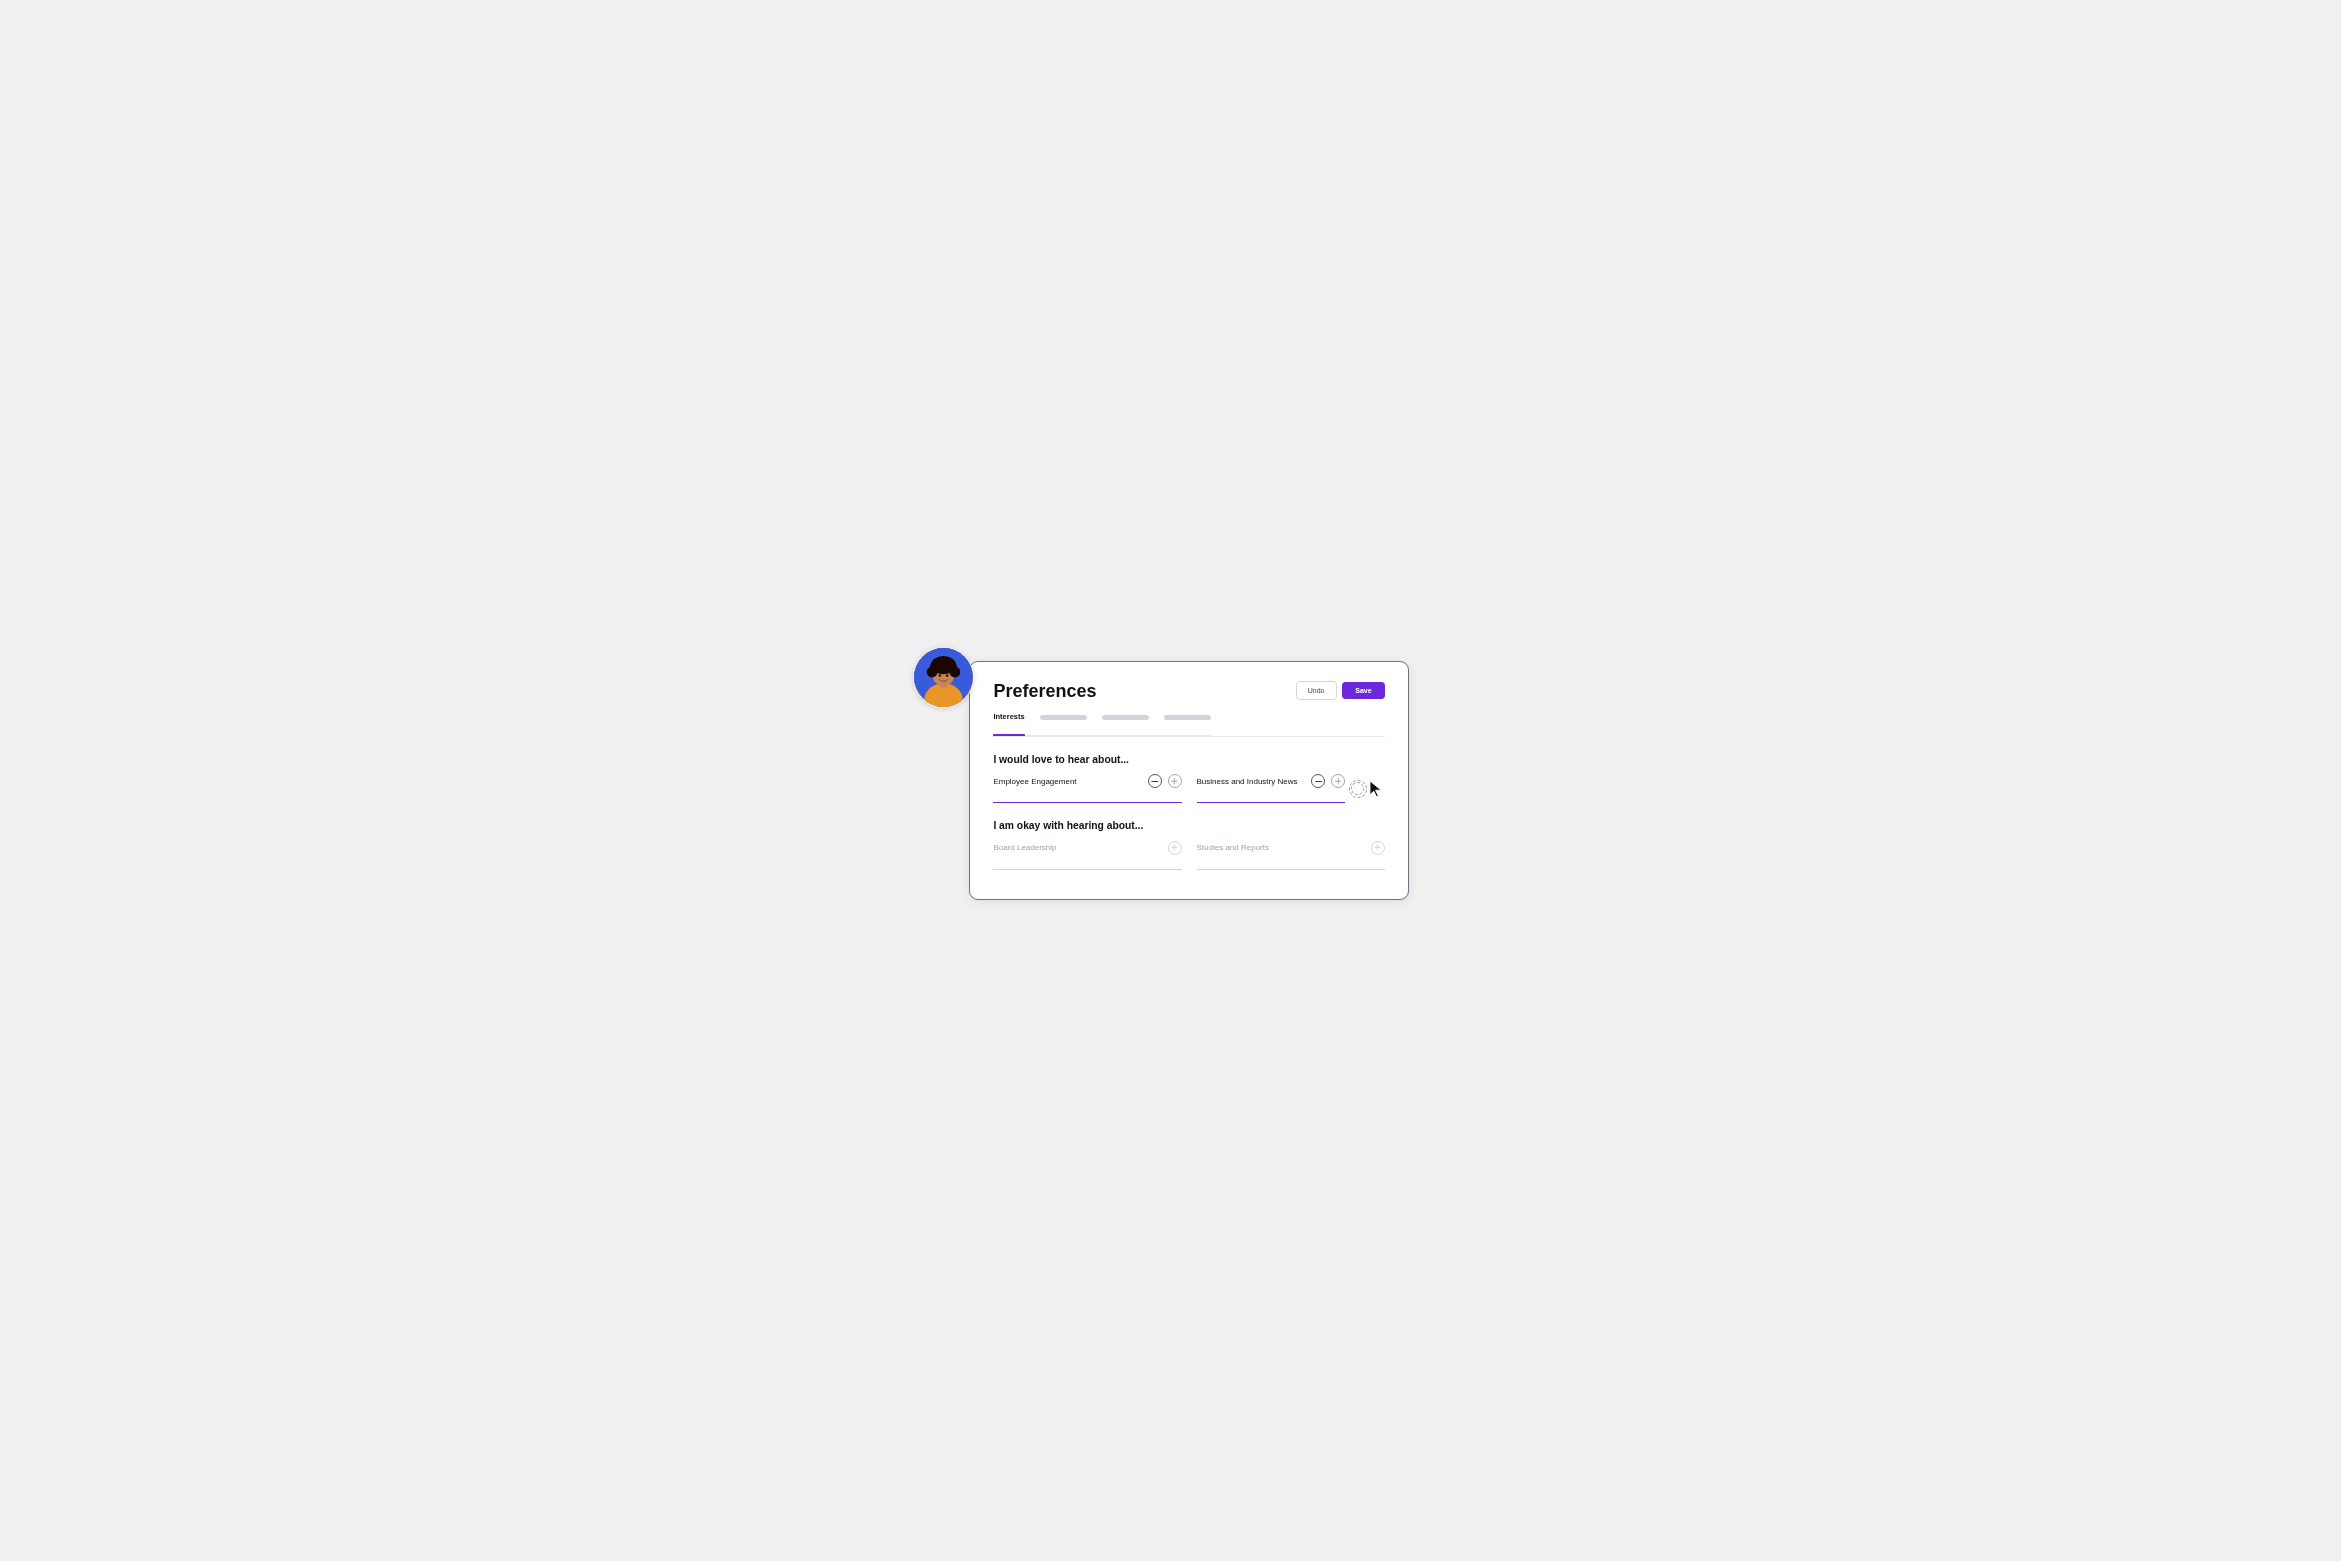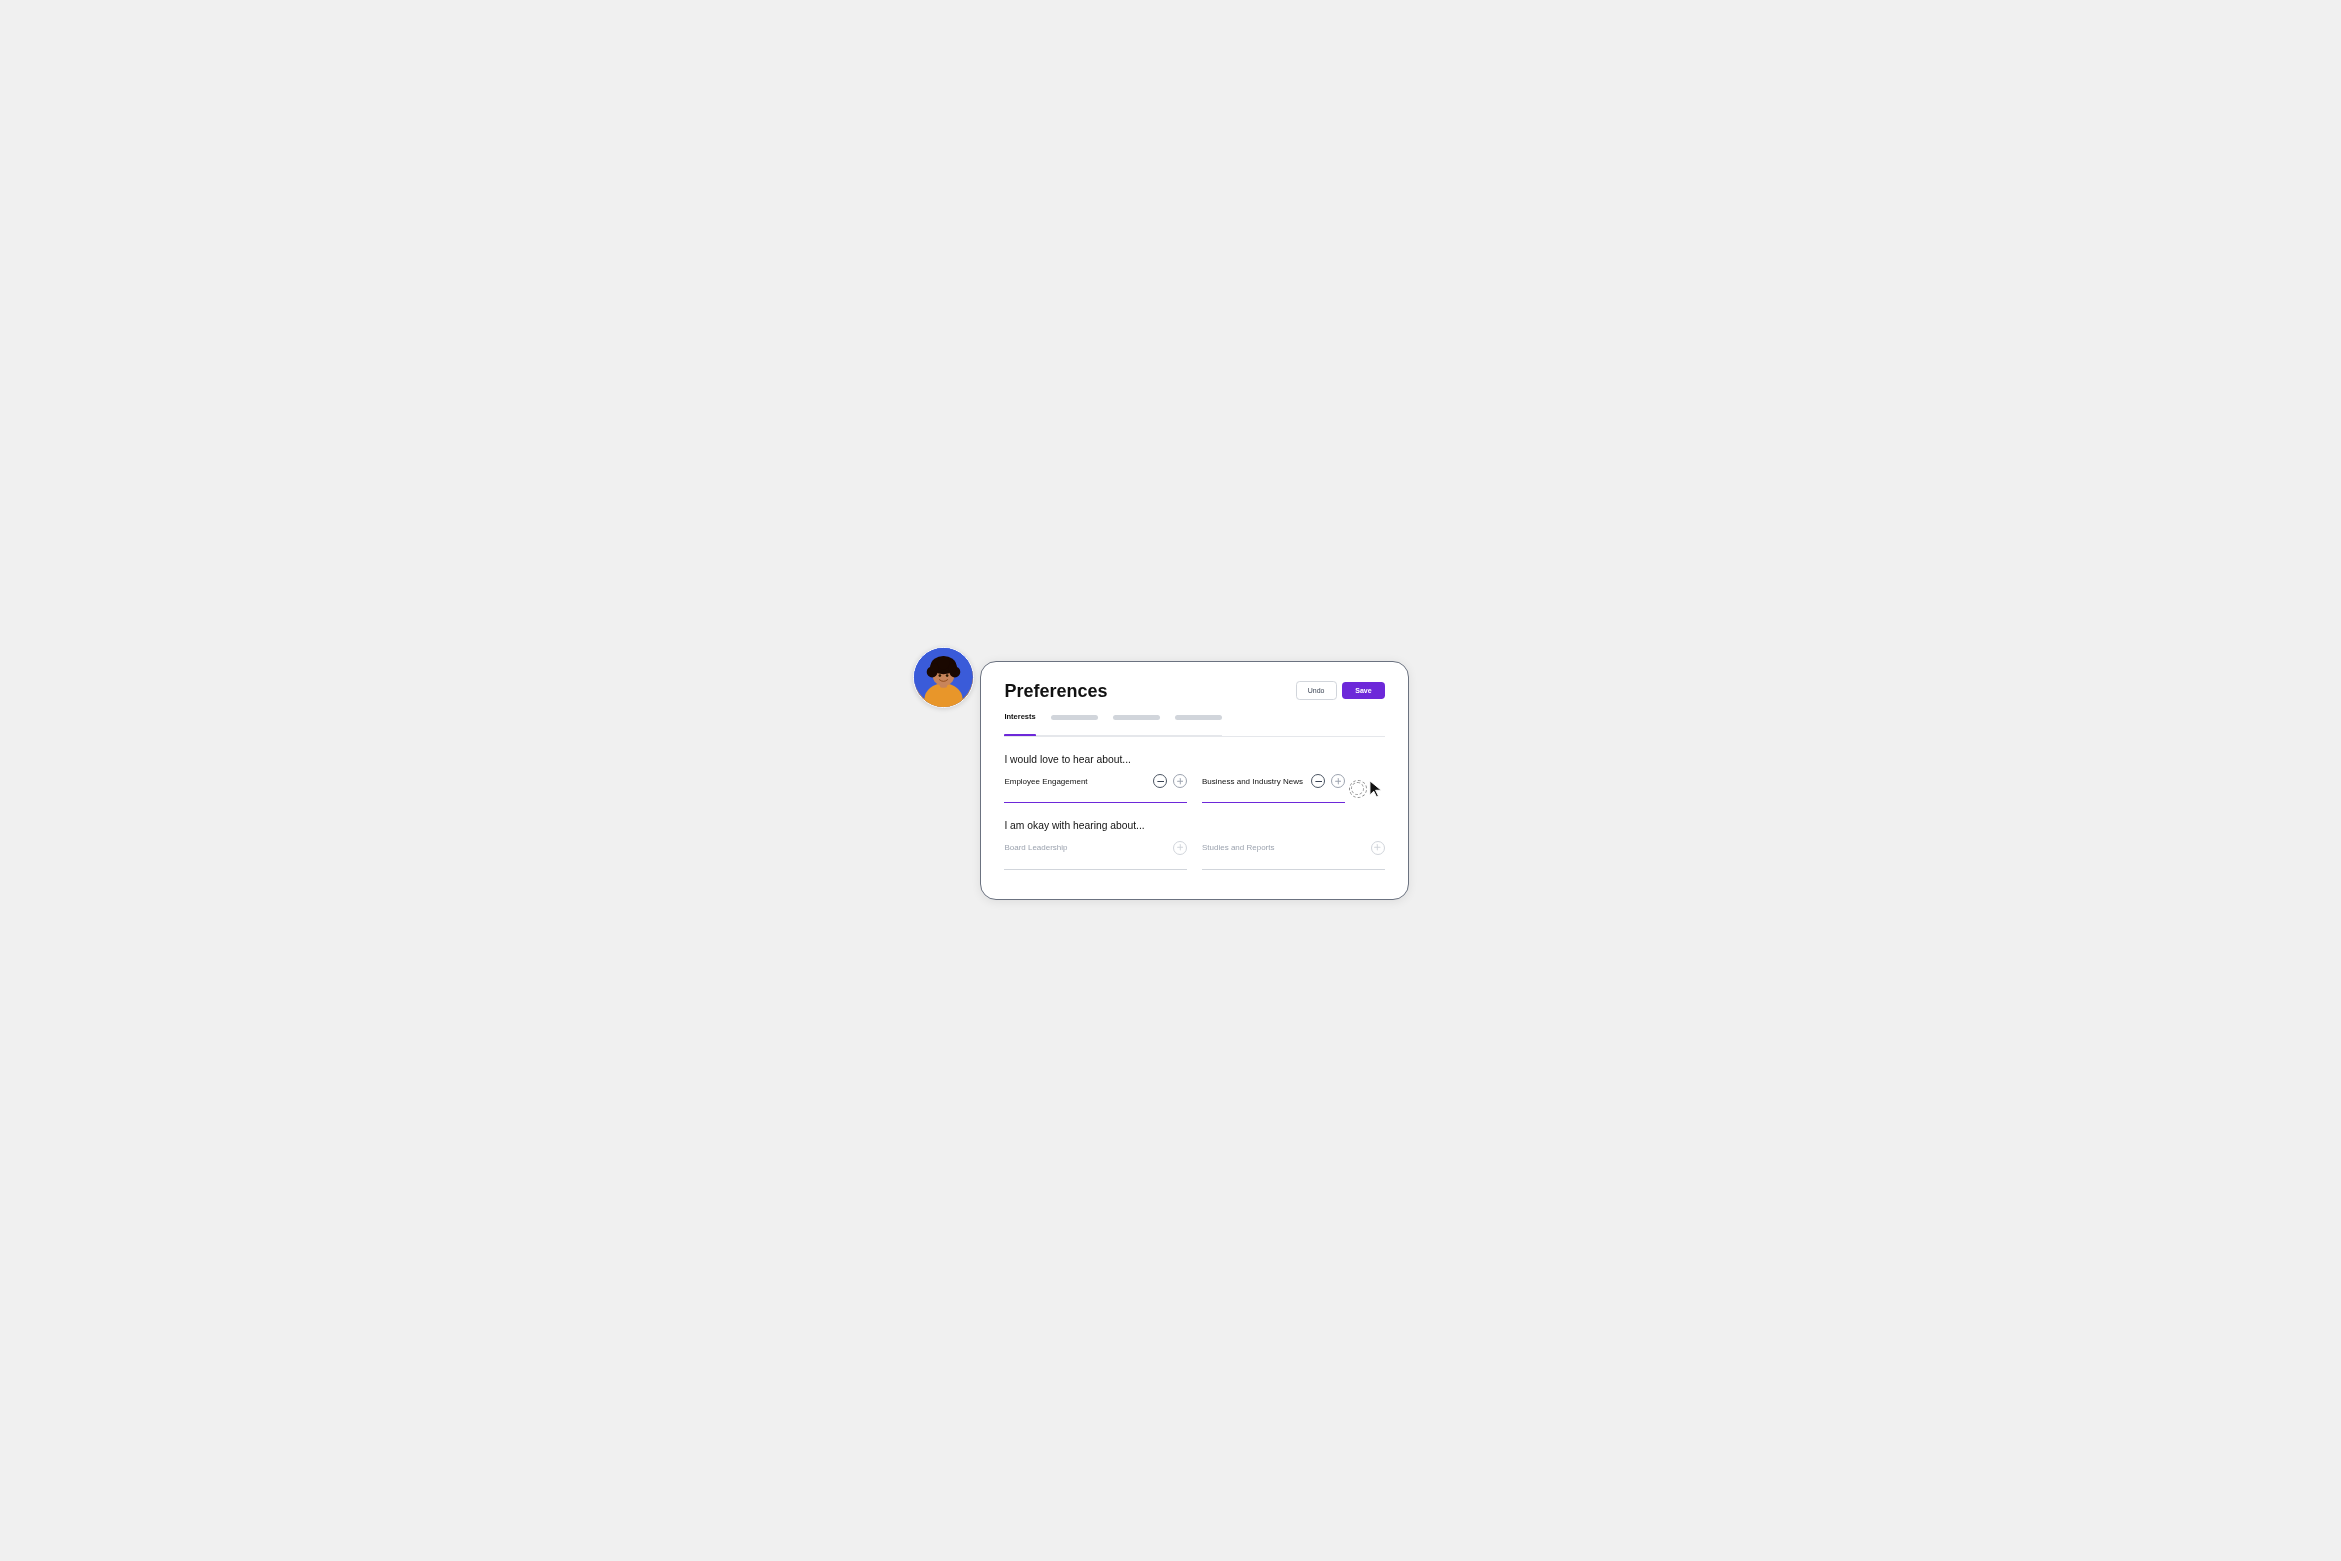--- a/index.html
+++ b/index.html
@@ -38,24 +38,24 @@
       height: 100%;
       background: linear-gradient(160deg, #3a5bd9 0%, #4a6be8 40%, #e8a040 60%, #d4882a 100%);
       display: flex;
       align-items: flex-end;
       justify-content: center;
       overflow: hidden;
     }
 
     .panel {
       background: white;
-      border-radius: 16px;
+      border-radius: 9px;
       border: 1.4px solid #6b7280;
       padding: 19px 23.4px 23.4px 23.4px;
-      margin-left: 39px;
+      margin-left: 28px;
       box-shadow: 0 1.9px 9.4px rgba(0,0,0,0.08);
     }
 
     .panel-title {
       font-size: 18px;
       font-weight: 800;
       color: #111;
       margin-bottom: 9.4px;
     }
 
@@ -127,21 +127,21 @@
       border-radius: 3.7px;
       background: #6d28d9;
       font-size: 7px;
       font-weight: 600;
       color: white;
       cursor: pointer;
     }
 
     .section-label {
       font-size: 10.3px;
-      font-weight: 400;
+      font-weight: 700;
       color: #111;
       margin: 17px 0 9.4px;
     }
 
     .interest-row {
       display: grid;
       grid-template-columns: 1fr 1fr;
       gap: 15px;
       margin-bottom: 5.6px;
     }

